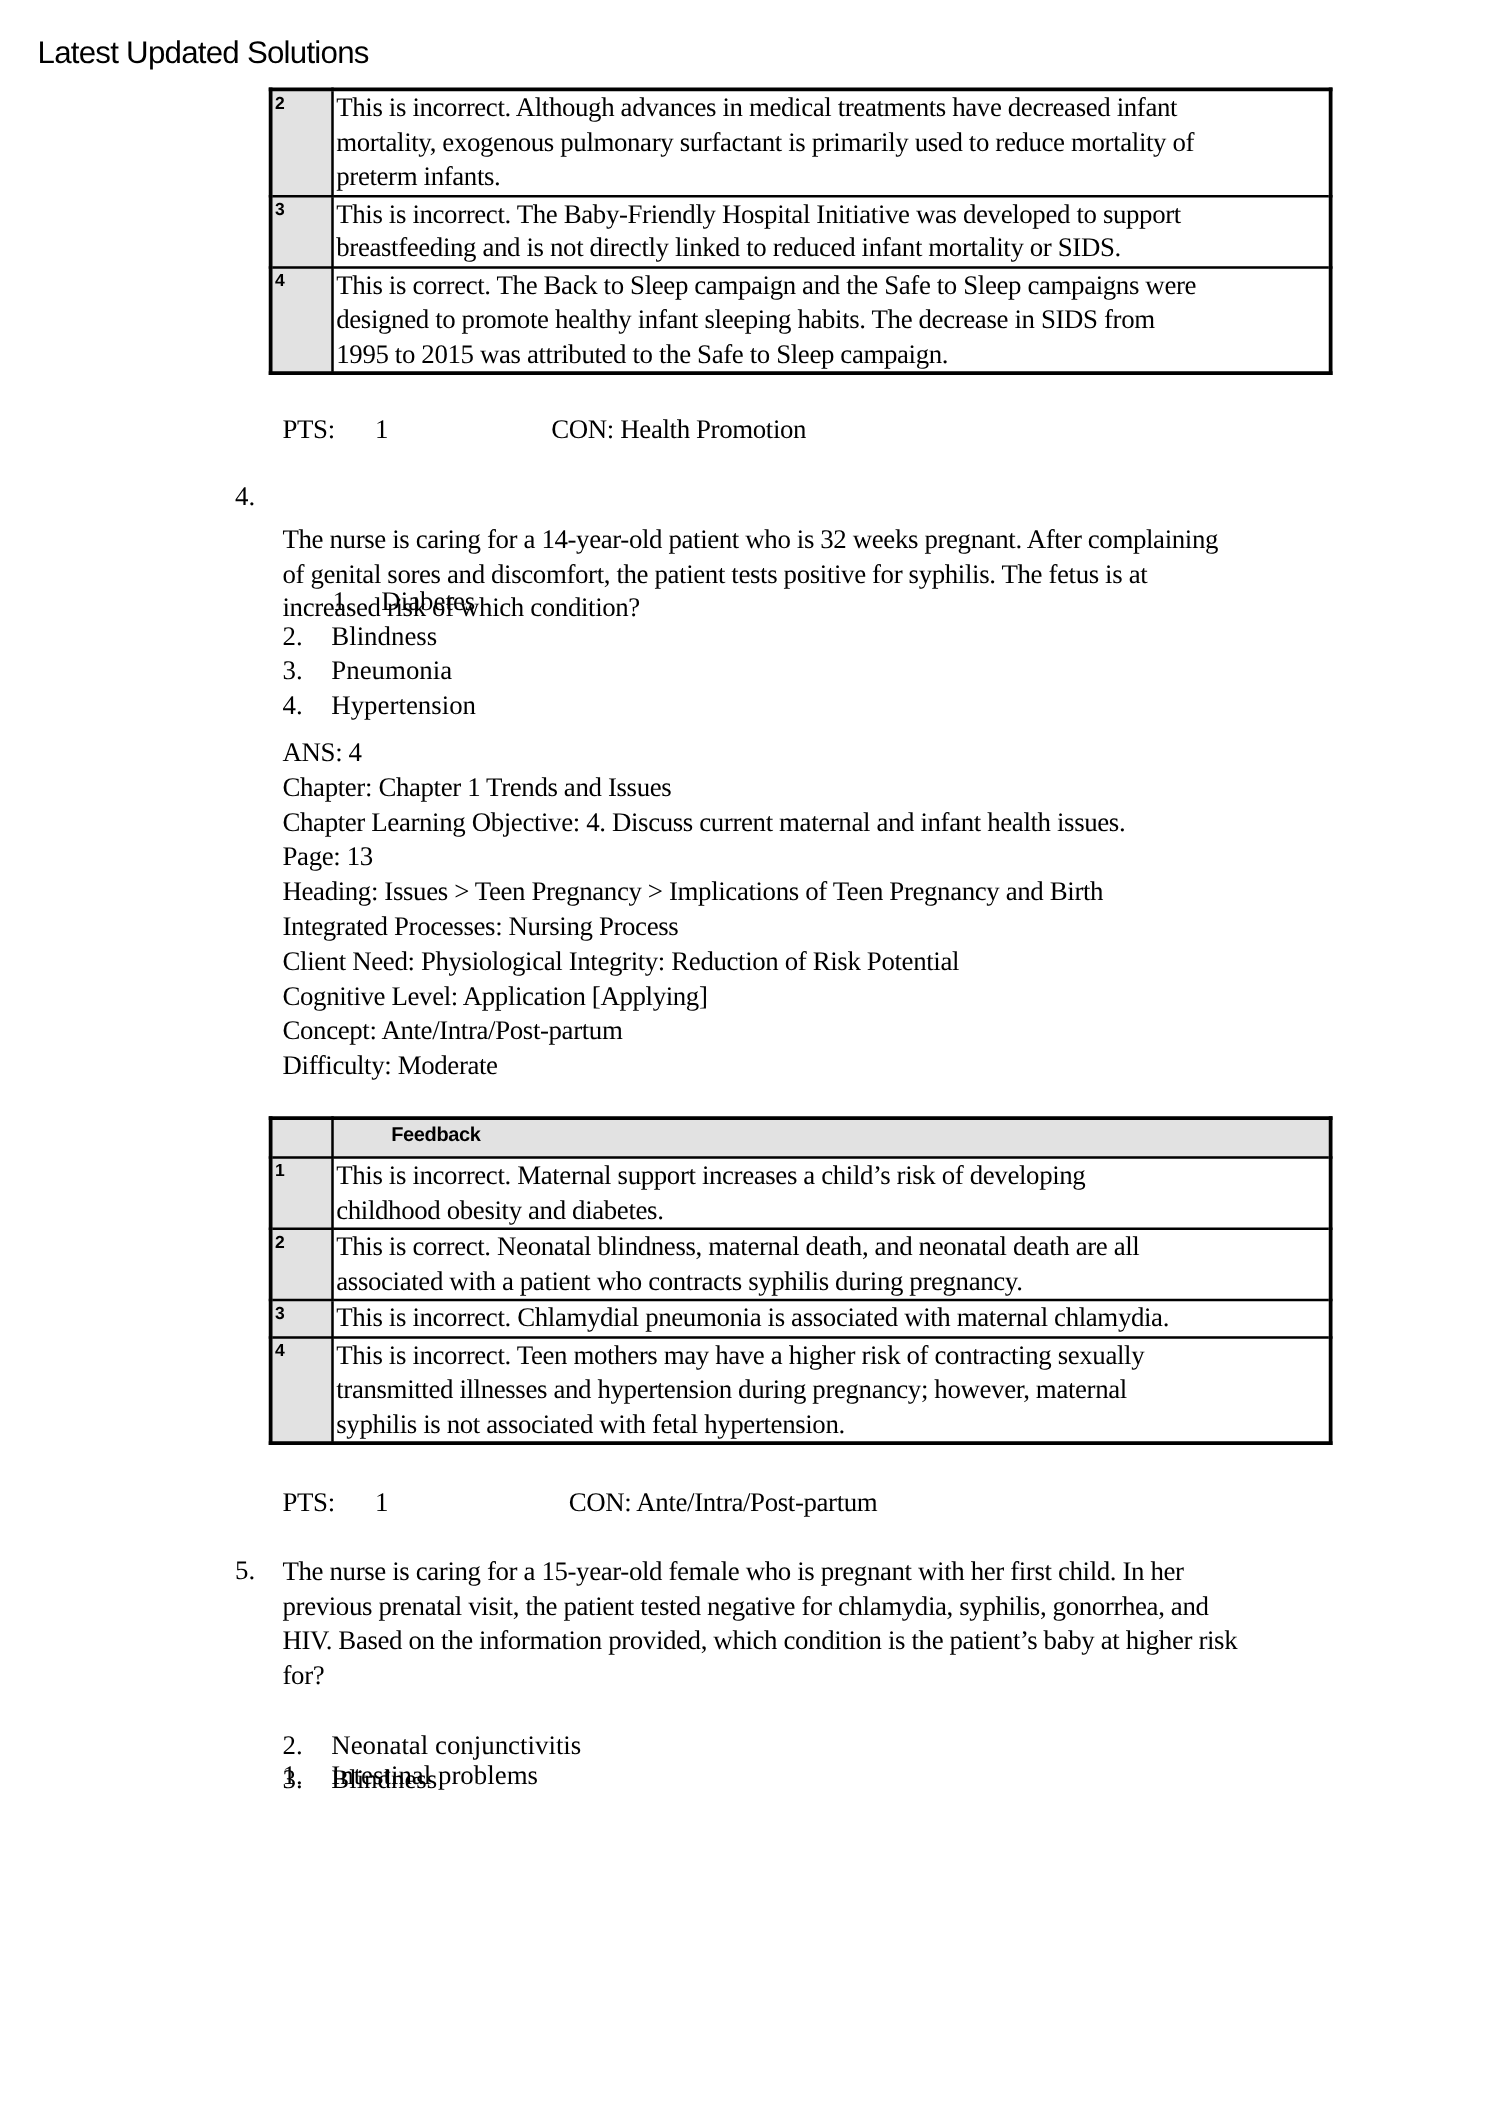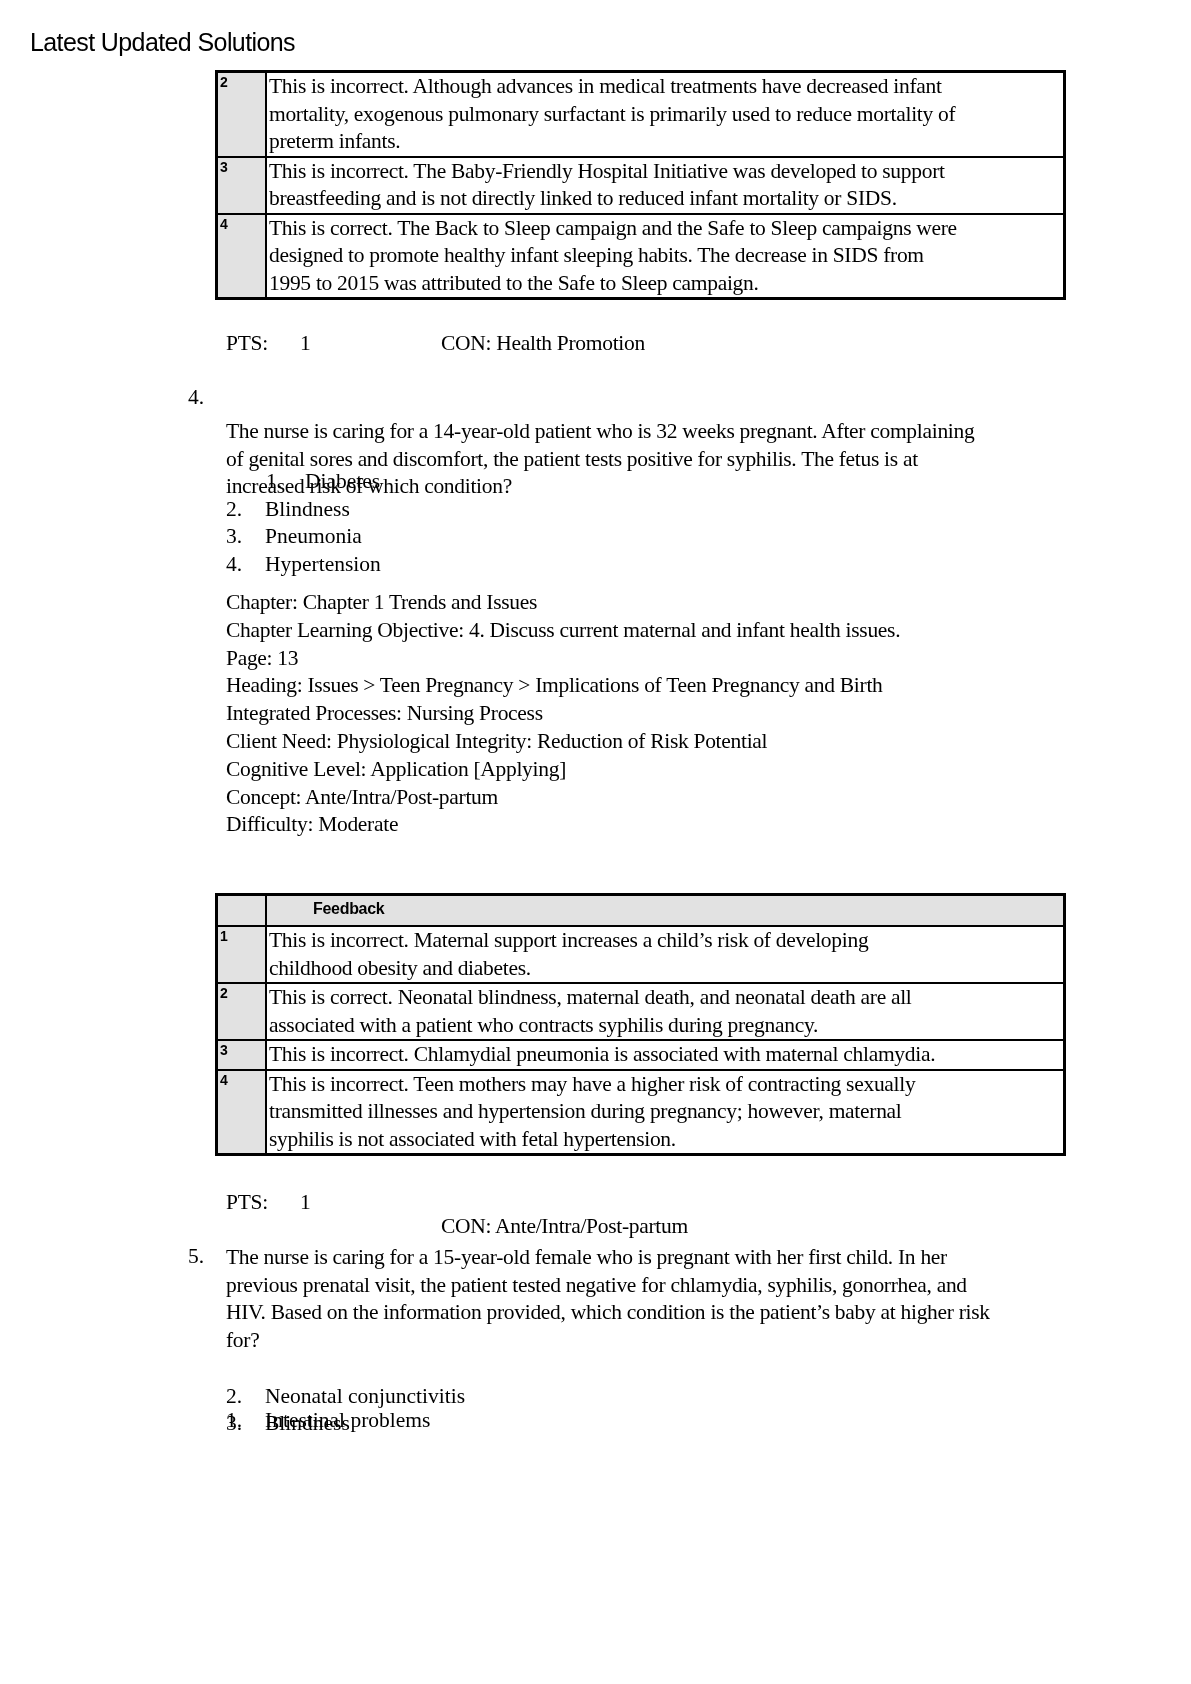--- a/index.html
+++ b/index.html
@@ -84,20 +84,21 @@
   <div>The nurse is caring for a 14-year-old patient who is 32 weeks pregnant. After complaining</div>
   <div>of genital sores and discomfort, the patient tests positive for syphilis. The fetus is at</div>
   <div>increased risk of which condition?</div>
 </div>
 <div class="opt" style="top:468px;margin-left:40px;"><span class="n">1.</span><span>Diabetes</span></div>
 <div class="opt" style="top:495.5px;"><span class="n">2.</span><span>Blindness</span></div>
 <div class="opt" style="top:523px;"><span class="n">3.</span><span>Pneumonia</span></div>
 <div class="opt" style="top:550.5px;"><span class="n">4.</span><span>Hypertension</span></div>
 
 <div class="meta" style="top:589px;">
+  <div>ANS:  4</div>
   <div>Chapter: Chapter 1 Trends and Issues</div>
   <div>Chapter Learning Objective: 4. Discuss current maternal and infant health issues.</div>
   <div>Page: 13</div>
   <div>Heading: Issues &gt; Teen Pregnancy &gt; Implications of Teen Pregnancy and Birth</div>
   <div>Integrated Processes: Nursing Process</div>
   <div>Client Need: Physiological Integrity: Reduction of Risk Potential</div>
   <div>Cognitive Level: Application [Applying]</div>
   <div>Concept: Ante/Intra/Post-partum</div>
   <div>Difficulty: Moderate</div>
 </div>
@@ -135,21 +136,21 @@
       <div>transmitted illnesses and hypertension during pregnancy; however, maternal</div>
       <div>syphilis is not associated with fetal hypertension.</div>
     </td>
   </tr>
 </tbody>
   </table>
 
 <div class="pts" style="left:226px; top:1190px; width:700px; height:28px;">
   <span style="left:0;">PTS:</span>
   <span style="left:74px;">1</span>
-  <span style="left:215px;margin-top:24px;">CON: Ante/Intra/Post-partum</span>
+  <span style="left:229px;">CON: Ante/Intra/Post-partum</span>
 </div>
 
 <div class="qnum" style="top:1244px;">5.</div>
 <div class="qtext" style="top:1244px;">
   <div>The nurse is caring for a 15-year-old female who is pregnant with her first child. In her</div>
   <div>previous prenatal visit, the patient tested negative for chlamydia, syphilis, gonorrhea, and</div>
   <div>HIV. Based on the information provided, which condition is the patient’s baby at higher risk</div>
   <div>for?</div>
 </div>
 <div class="opt" style="top:1407px;"><span class="n">1.</span><span>Intestinal problems</span></div>

